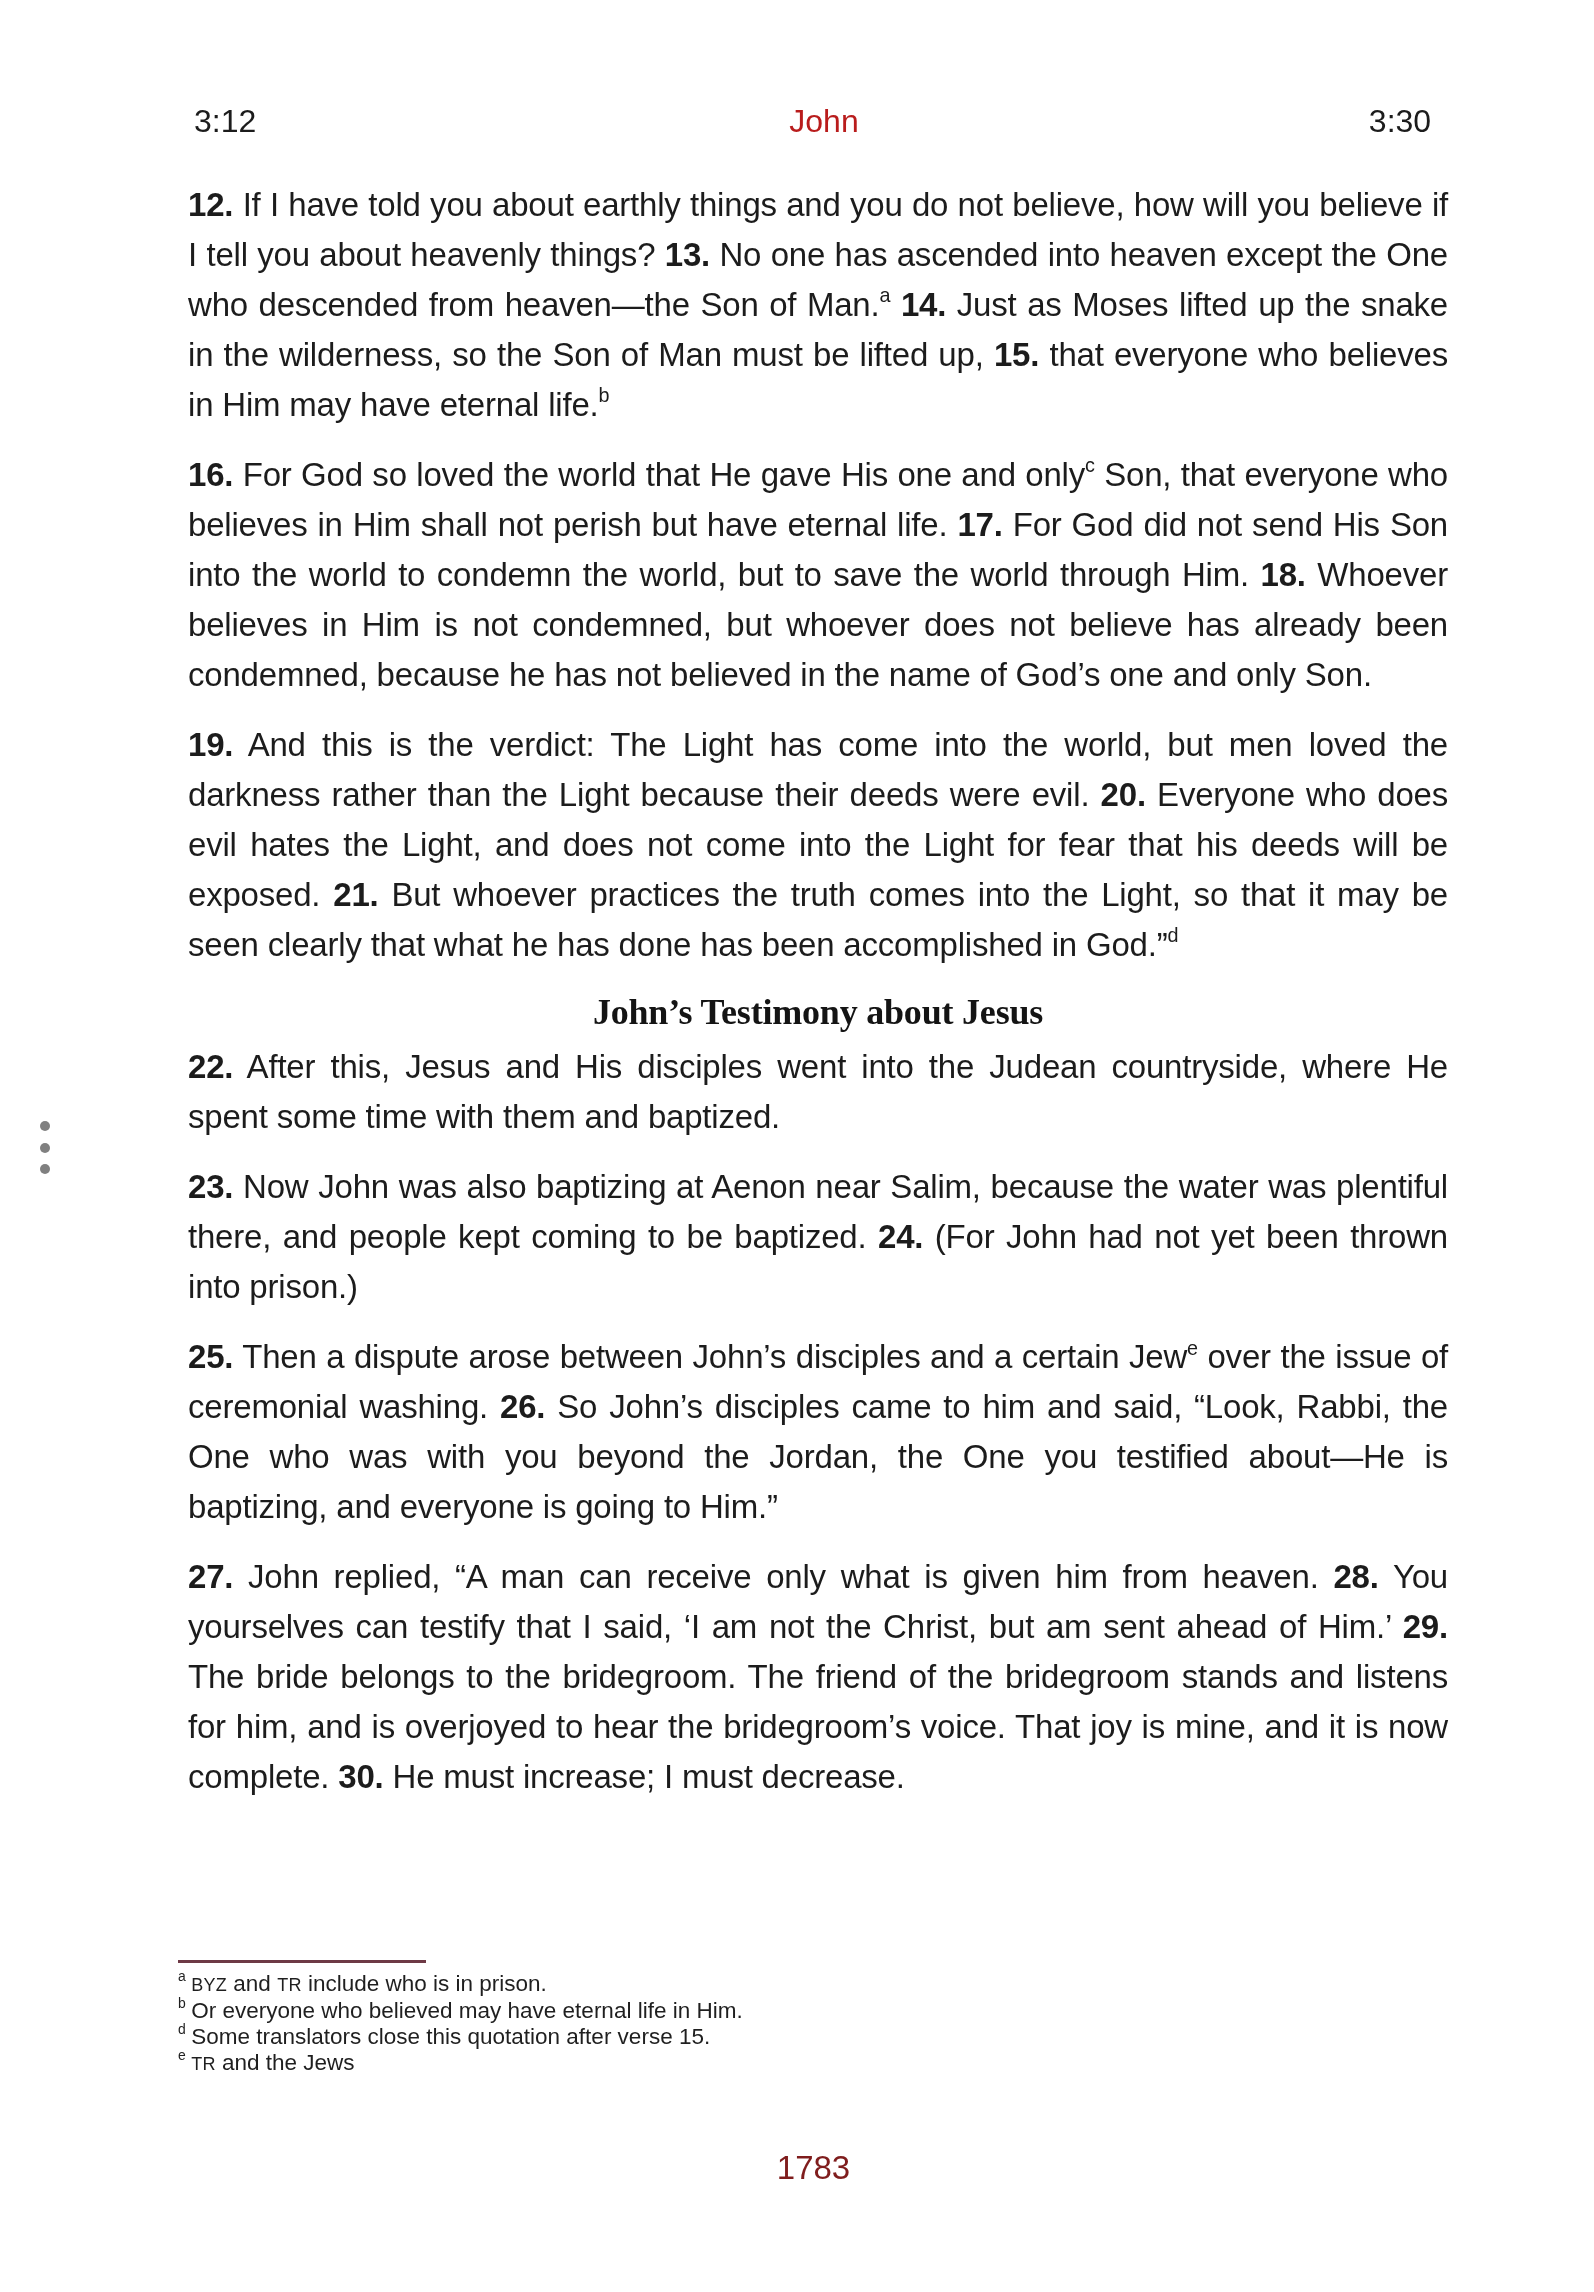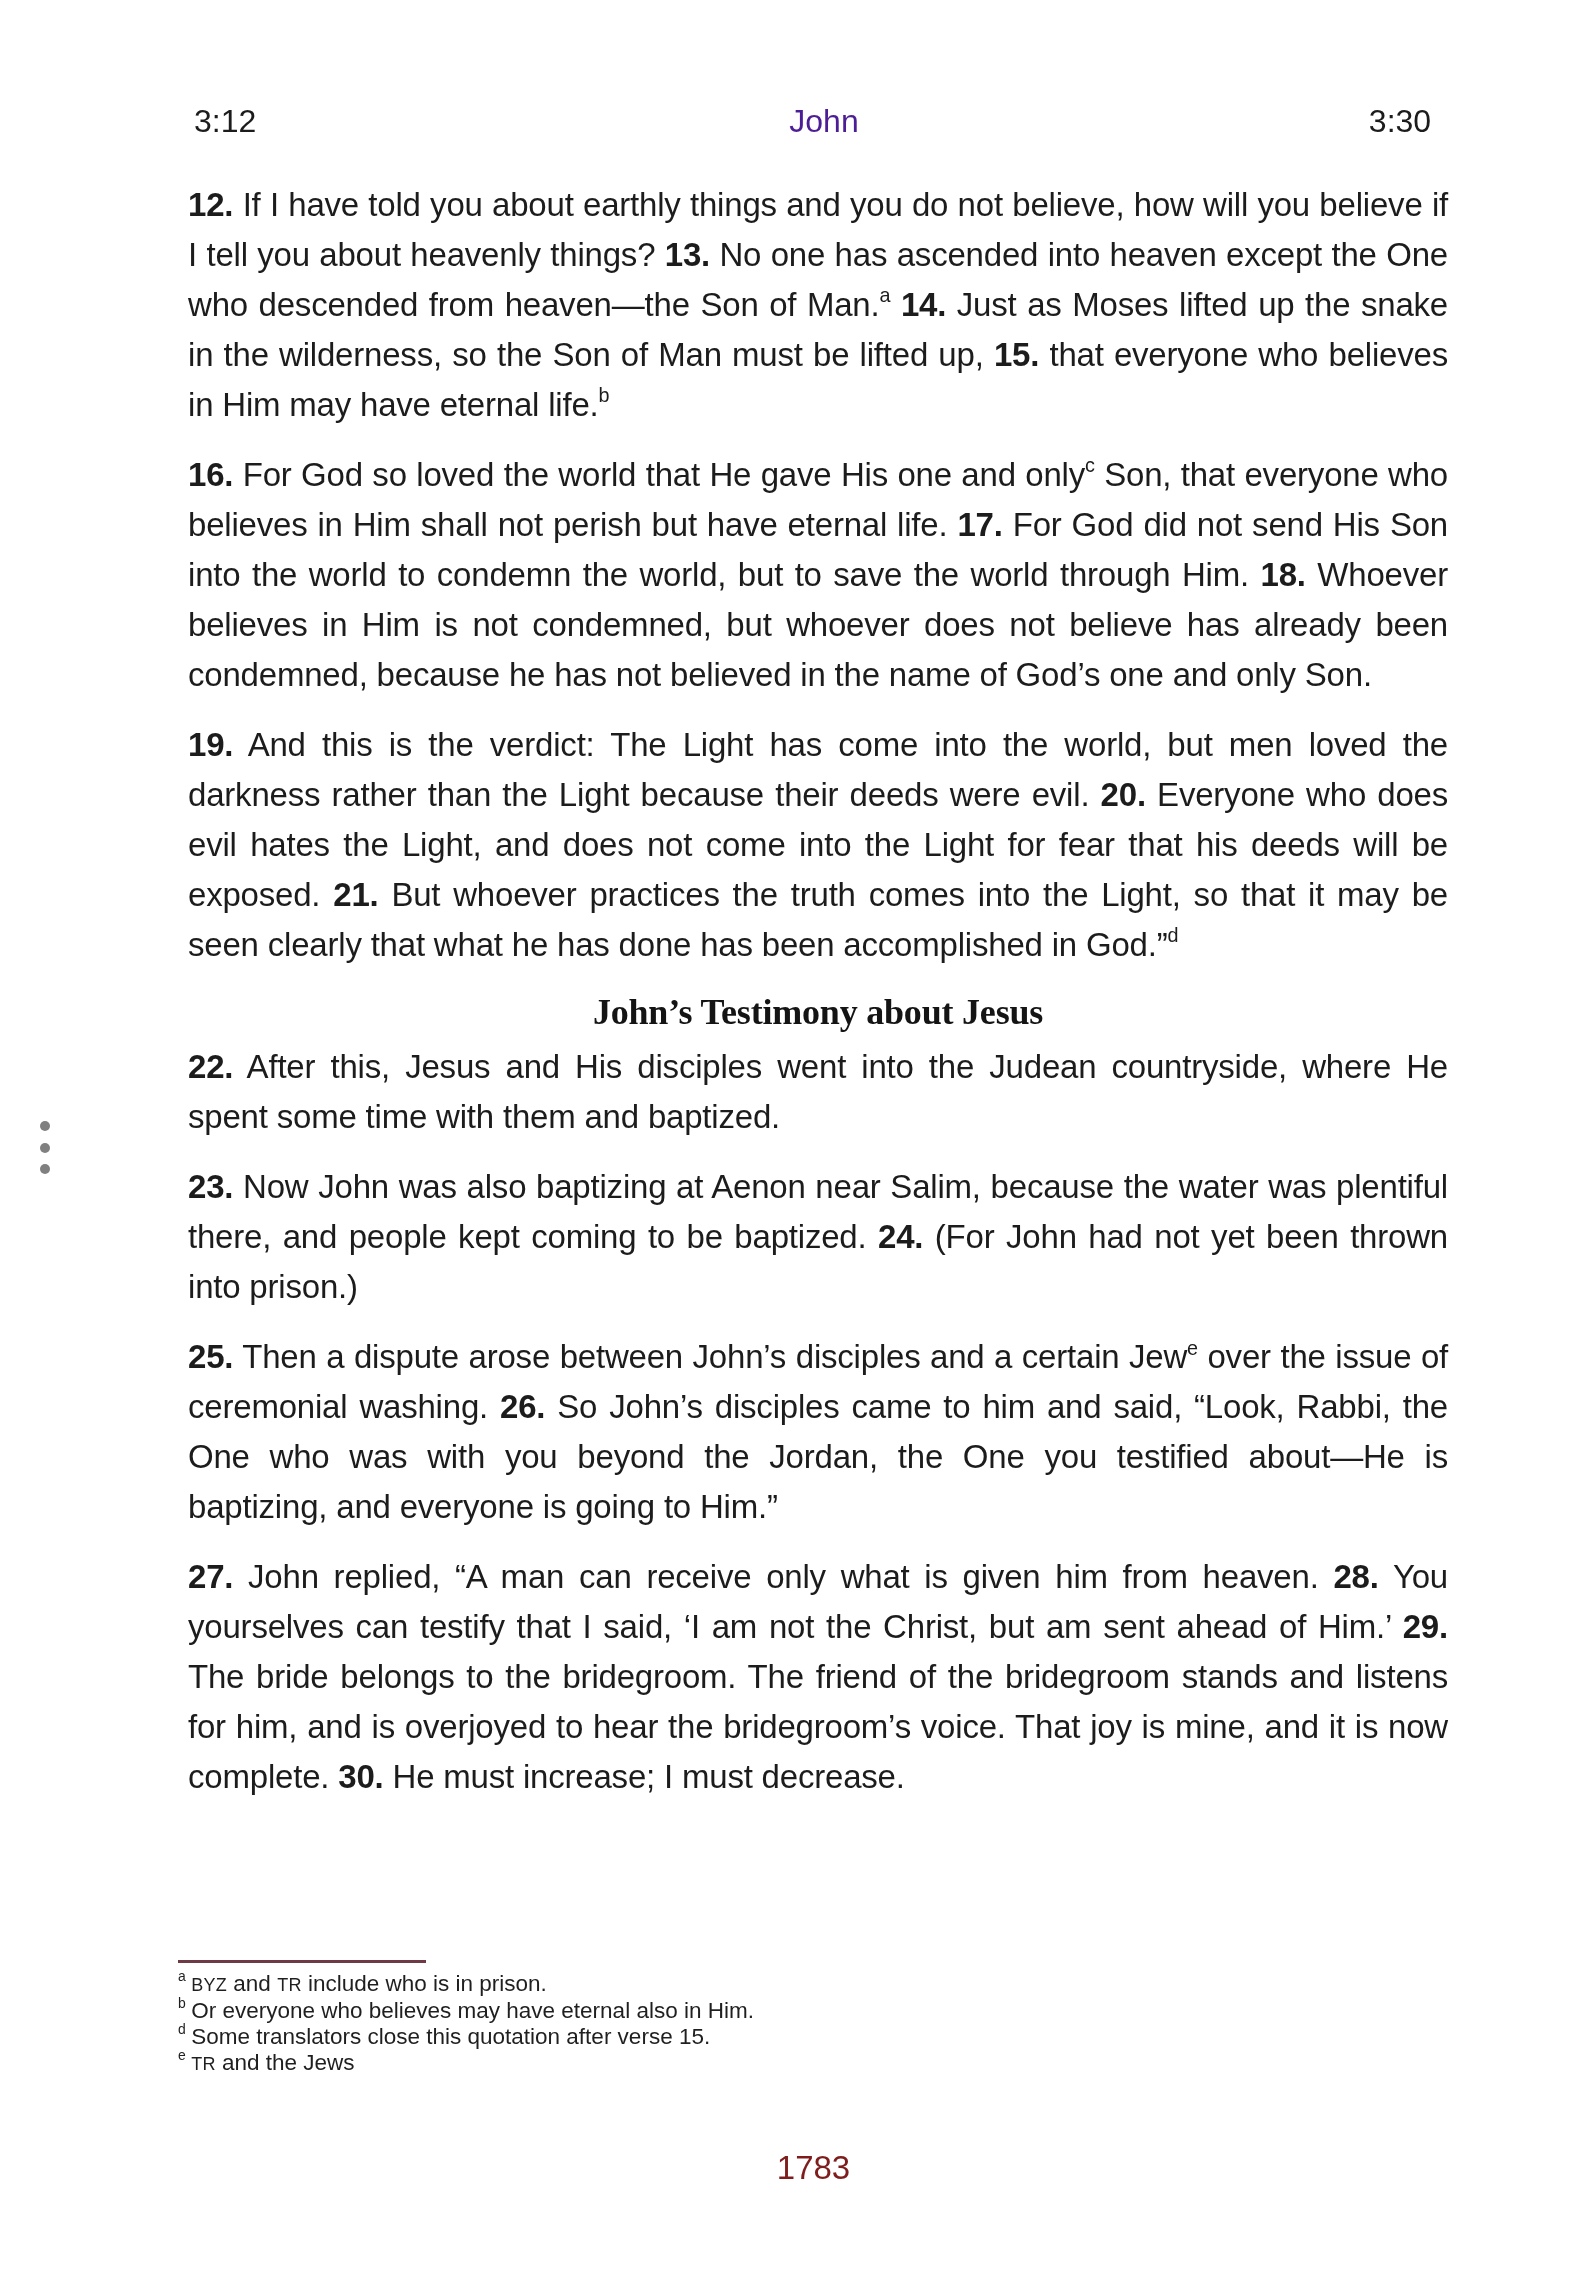--- a/index.html
+++ b/index.html
@@ -19,21 +19,21 @@
     left:194px;
     width:1260px;
     display:flex;
     justify-content:space-between;
     align-items:baseline;
     font-size:32px;
     line-height:40px;
   }
   .running-header .ref { color:#1c1c1c; min-width:108px; }
   .running-header .ref.right { text-align:center; }
-  .running-header .book { color:#4c1d95; text-align:center; flex:1; }
+  .running-header .book { color:#b91c1c; text-align:center; flex:1; }
 
   
   .scripture-body {
     position:absolute;
     top:180px;
     left:188px;
     width:1260px;
     font-size:33px;
     line-height:50px;
     text-align:justify;
@@ -136,21 +136,21 @@
   <div class="side-dots">
     <div class="dot"></div>
     <div class="dot"></div>
     <div class="dot"></div>
   </div>
 
   <div class="footnotes">
     <div class="fn-rule"></div>
     <div>
         <p class="fn-line"><sup class="fn-marker">a</sup><span class="sc">BYZ</span><span> and </span><span class="sc">TR</span><span> include who is in prison.</span></p>
-        <p class="fn-line"><sup class="fn-marker">b</sup><span>Or everyone who believes may have eternal also in Him.</span></p>
+        <p class="fn-line"><sup class="fn-marker">b</sup><span>Or everyone who believed may have eternal life in Him.</span></p>
         <p class="fn-line"><sup class="fn-marker">d</sup><span>Some translators close this quotation after verse 15.</span></p>
         <p class="fn-line"><sup class="fn-marker">e</sup><span class="sc">TR</span><span> and the Jews</span></p>
       </div>
   </div>
 
   <div class="page-number">1783</div>
 
 </div>
 
 

